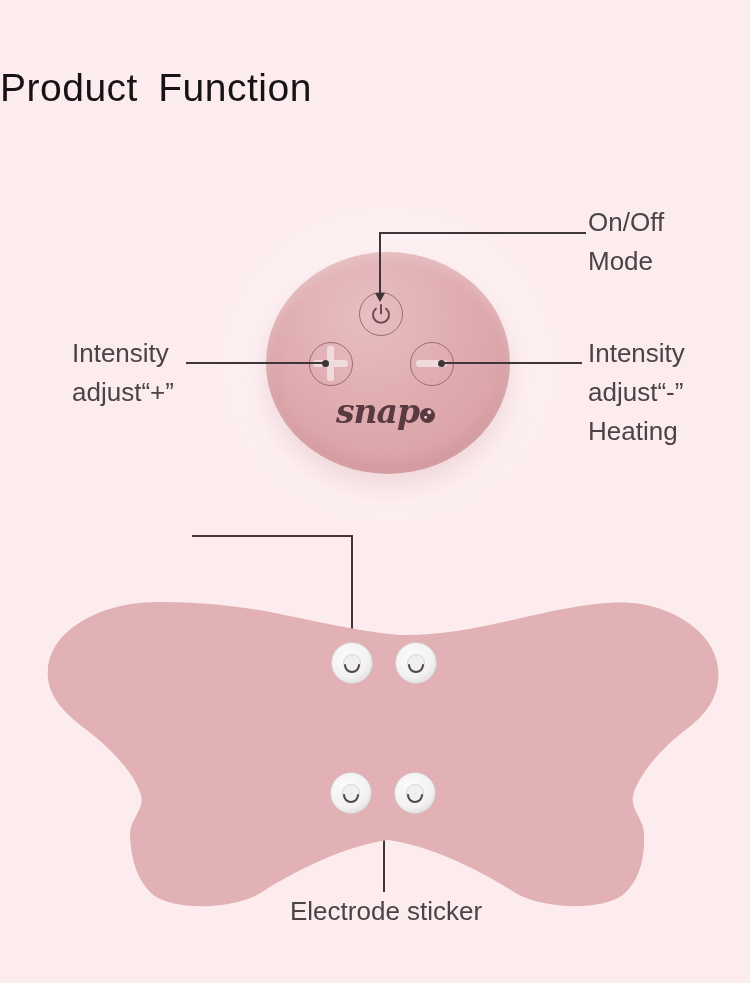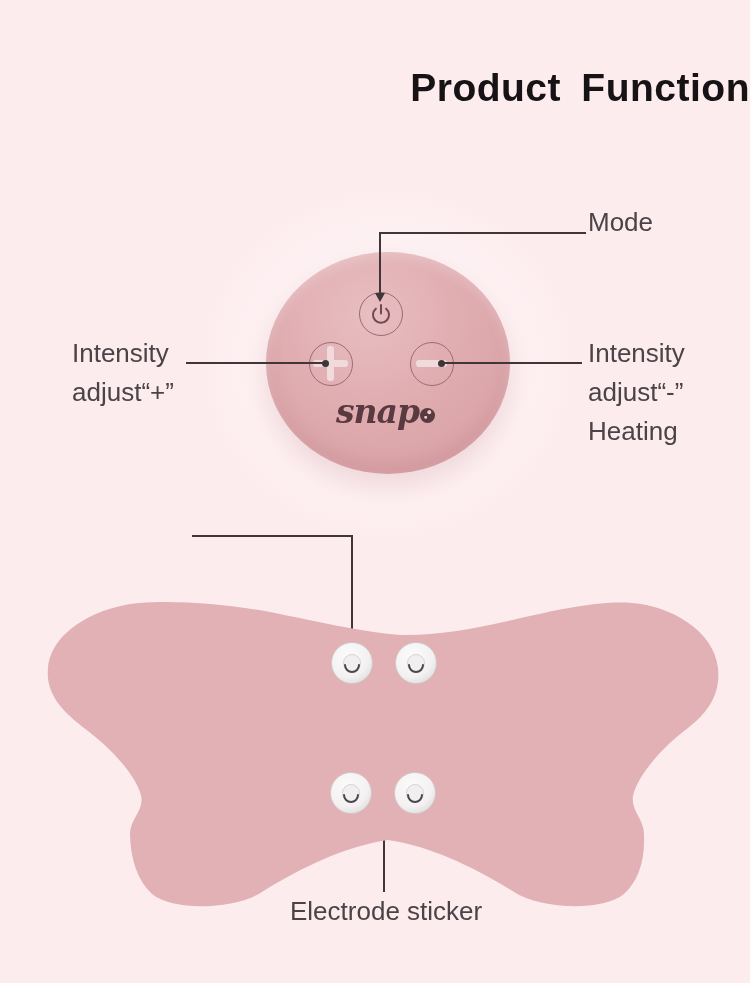--- a/index.html
+++ b/index.html
@@ -7,22 +7,22 @@
     --device-dark:#d69da2; --line-color:#3e3639; --label-text:#4a4347; --title-text:#161215;
     --brand-color:#583a40; --button-ring:#9b6b74; --button-glyph:#f0dadb; --power-glyph:#6f4a52;
   }
   html,body{margin:0;padding:0;background:#eee;}
   .stage{
     position:relative; width:750px; height:983px; margin:0 auto; overflow:hidden;
     background:var(--background);
     font-family:"Liberation Sans", sans-serif;
   }
   .title{
-    position:absolute; left:0; top:66px; width:750px; text-align:right;
-    font-size:39px; font-weight:bold; color:var(--title-text);
+    position:absolute; left:0; top:66px; width:750px; text-align:left;
+    font-size:39px; font-weight:normal; color:var(--title-text);
     word-spacing:9px; letter-spacing:0.5px; margin:0;
   }
   
   .halo{
     position:absolute; left:138px; top:128px; width:500px; height:470px; border-radius:50%;
     background:radial-gradient(closest-side, rgba(255,249,250,0.85) 30%, rgba(255,249,250,0.35) 55%, rgba(255,249,250,0) 75%);
   }
   .disc{
     position:absolute; left:266px; top:252px; width:244px; height:222px; border-radius:50%;
     background:radial-gradient(circle at 42% 28%, var(--device-light) 0%, var(--device-mid) 48%, var(--device-dark) 100%);
@@ -154,20 +154,21 @@
       <path d="M -7 2 A 7 7 0 0 0 7 2" fill="none" stroke="#4c4748" stroke-width="2" stroke-linecap="round"></path>
     </g>
     <g transform="translate(375,213)">
       <circle r="20.5" fill="url(#snapG)" stroke="#ccc7c8" stroke-width="0.8"></circle>
       <circle r="8.5" fill="#f1efef" stroke="#d8d4d5" stroke-width="1"></circle>
       <path d="M -7 2 A 7 7 0 0 0 7 2" fill="none" stroke="#4c4748" stroke-width="2" stroke-linecap="round"></path>
     </g>
   </svg>
 
   <div class="label" style="left:588px; top:203px;">
+    <span>On/Off</span>
     <span>Mode</span>
   </div>
 
   <div class="label" style="left:72px; top:334px;">
     <span>Intensity</span>
     <span>adjust“+”</span>
   </div>
 
   <div class="label" style="left:588px; top:334px;">
     <span>Intensity</span>

